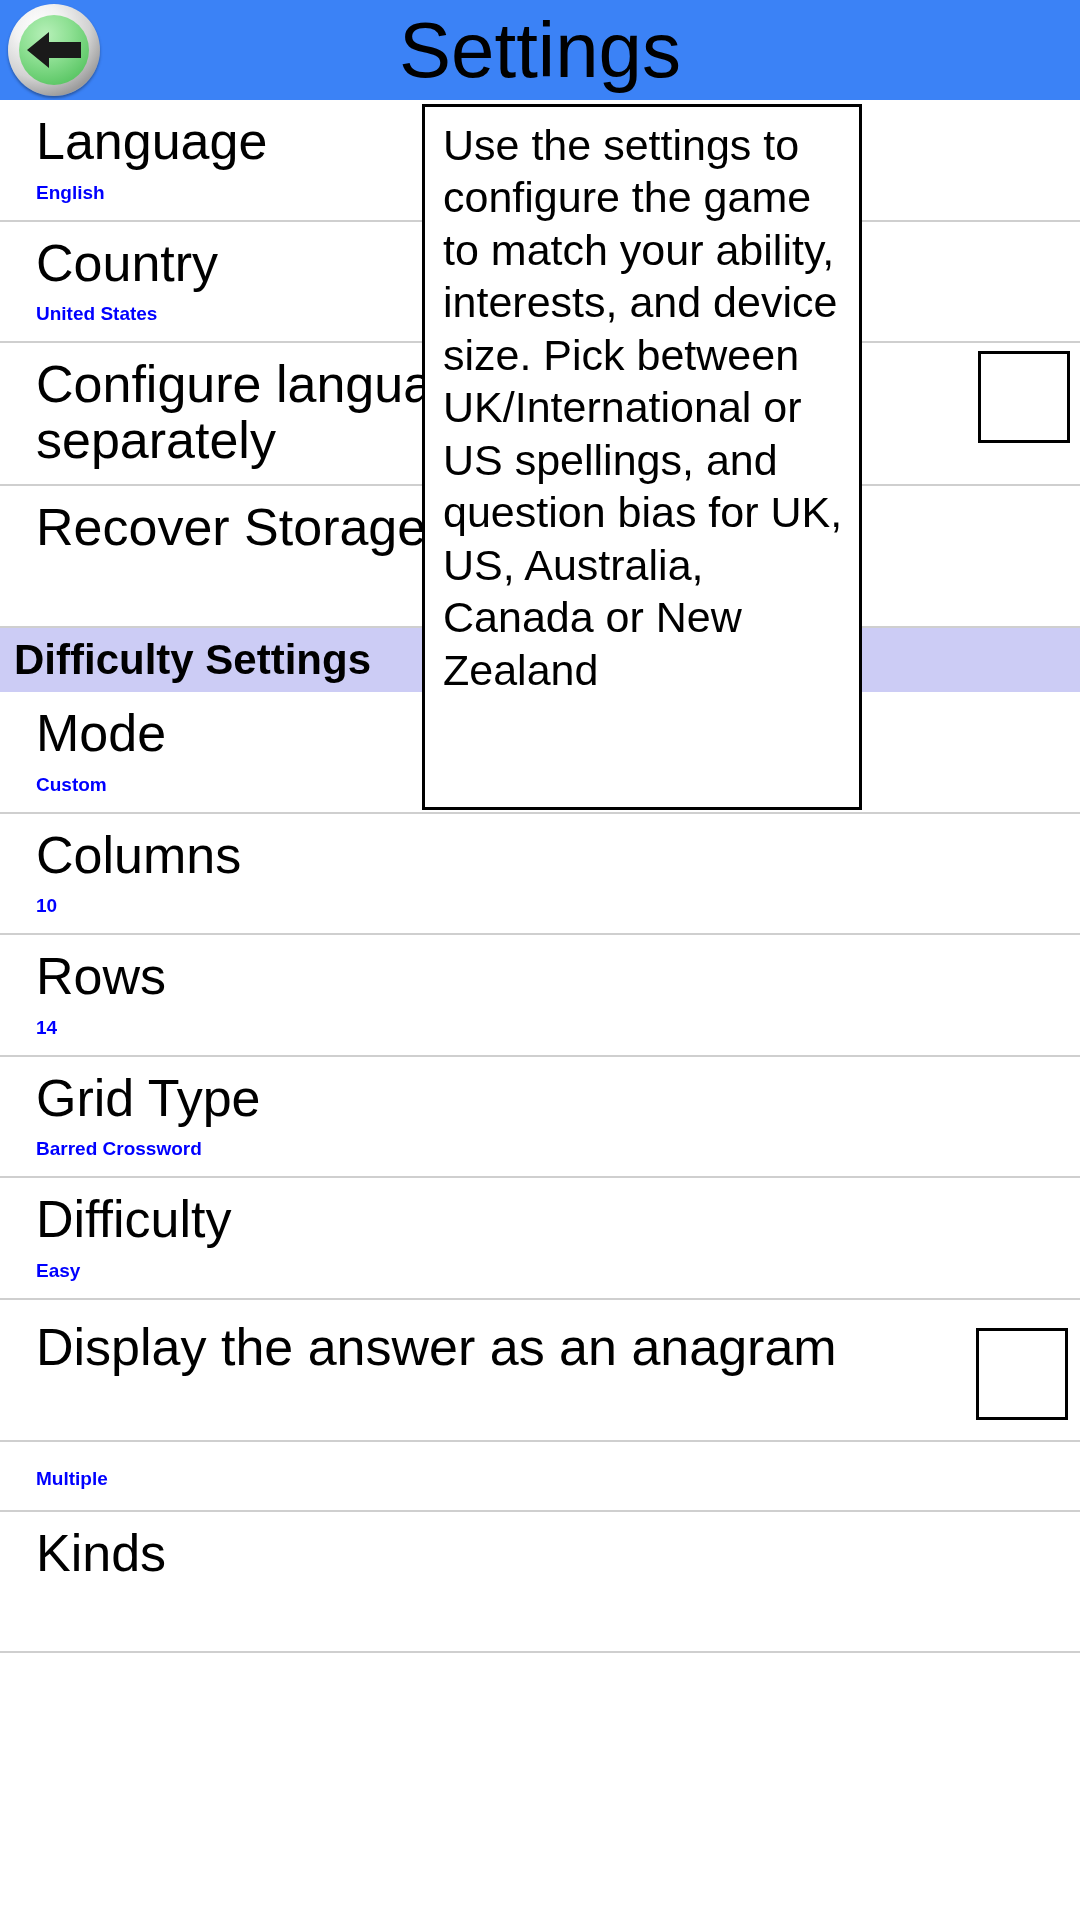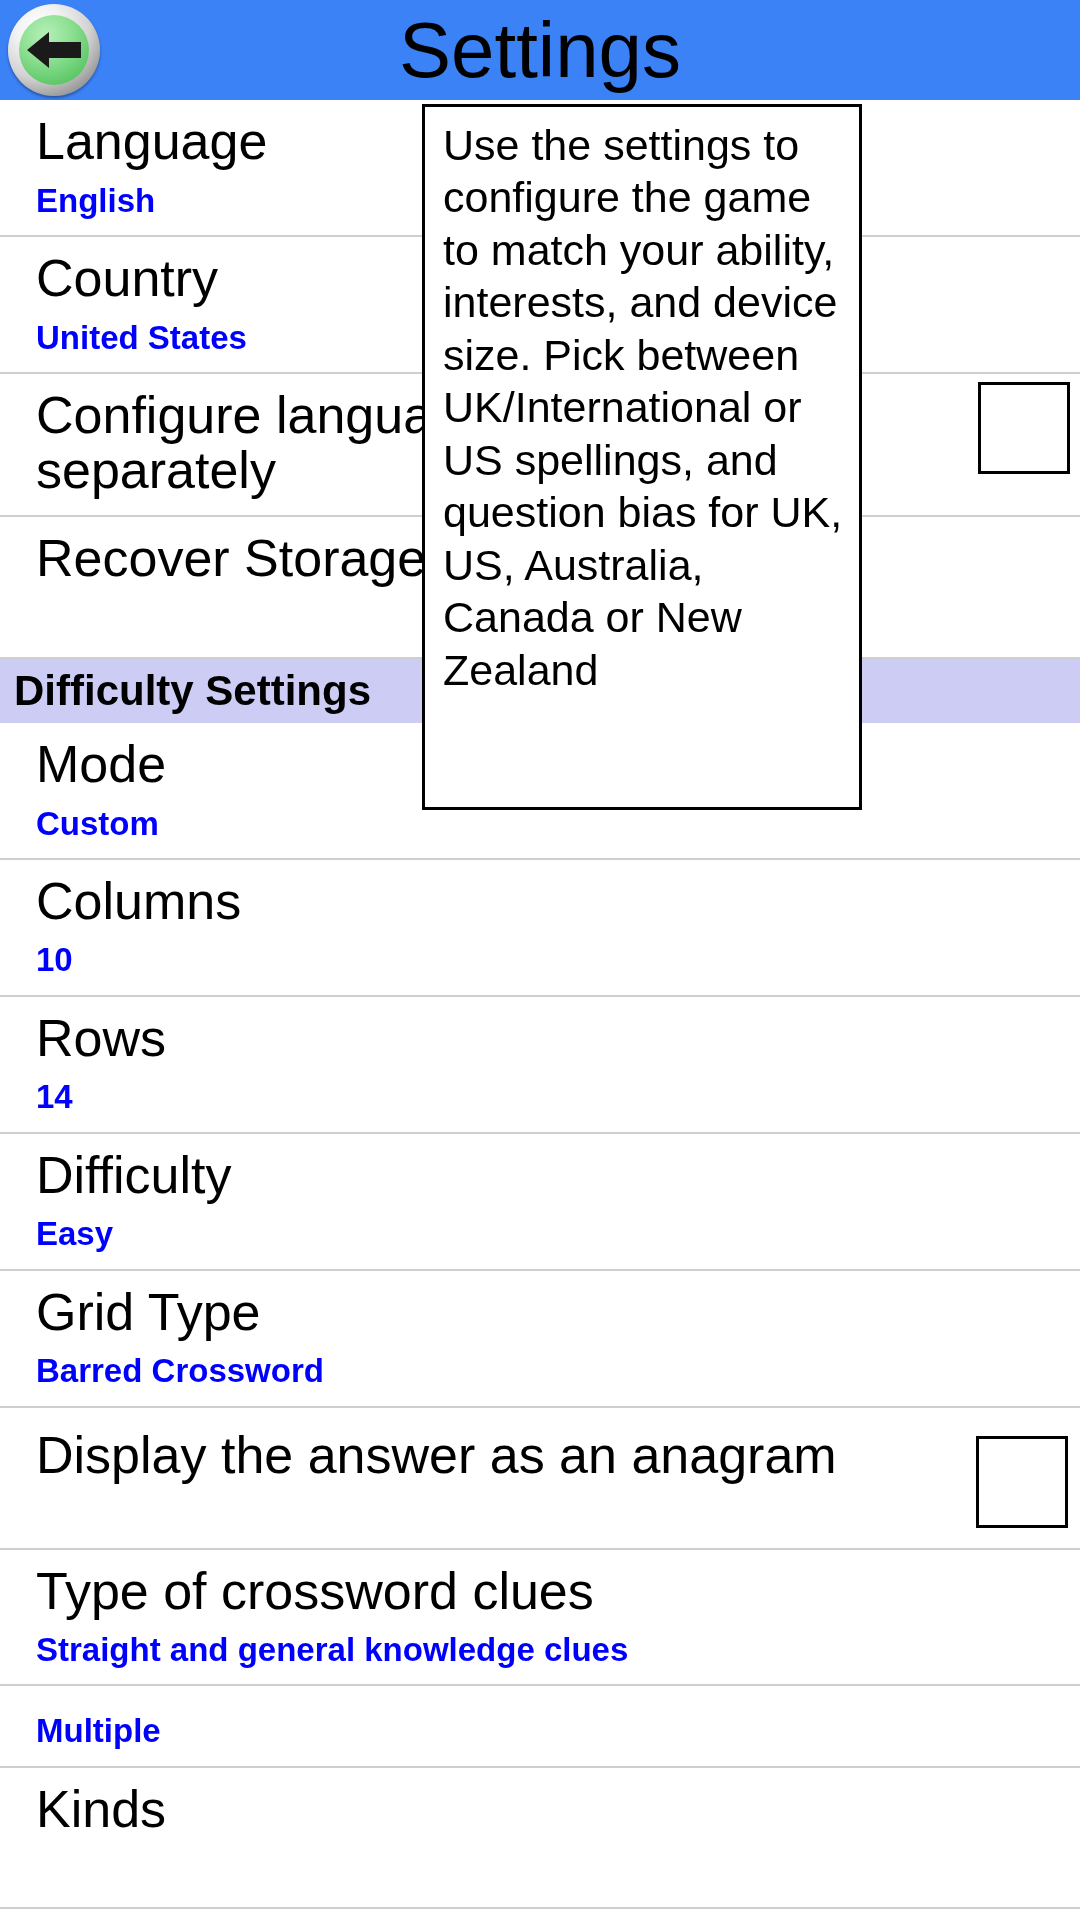--- a/index.html
+++ b/index.html
@@ -79,21 +79,21 @@
   .row-texts { flex: 1 1 auto; min-width: 0; }
   .row-title {
     font-size: 52px;
     font-weight: normal;
     color: #000000;
     line-height: 1.07;
     white-space: nowrap;
   }
   .row-title.wrap { white-space: normal; }
   .row-value {
-    font-size: 33px;
+    font-size: 19px;
     font-weight: bold;
     color: #0000ff;
     line-height: 1.1;
     margin-top: 13px;
     white-space: nowrap;
   }
   .row.no-value { padding-bottom: 70px; }
   .row.two-line { padding-bottom: 16px; }
 
   .section-header {
@@ -215,45 +215,39 @@
 
   <div class="row">
     <div class="row-texts">
       <div class="row-title">Rows</div>
       <div class="row-value">14</div>
     </div>
   </div>
 
   <div class="row">
     <div class="row-texts">
+      <div class="row-title">Grid Type</div>
+      <div class="row-value">Barred Crossword</div>
+    </div>
+  </div>
+
+  <div class="row">
+    <div class="row-texts">
       <div class="row-title">Difficulty</div>
       <div class="row-value">Easy</div>
     </div>
   </div>
 
-  <div class="row">
-    <div class="row-texts">
-      <div class="row-title">Grid Type</div>
-      <div class="row-value">Barred Crossword</div>
-    </div>
-  </div>
-
   <div class="row" style="align-items:flex-start; padding-top:20px; padding-bottom:20px;">
     <div class="row-texts">
       <div class="row-title">Display the answer as an anagram</div>
     </div>
     <div class="checkbox"></div>
   </div>
 
-  <div class="row">
-    <div class="row-texts">
-      <div class="row-title">Type of crossword clues</div>
-      <div class="row-value">Straight and general knowledge clues</div>
-    </div>
-  </div>
 
   <div class="row">
     <div class="row-texts">
       <div class="row-value">Multiple</div>
     </div>
   </div>
 
   <div class="row no-value">
     <div class="row-texts">
       <div class="row-title">Kinds</div>

